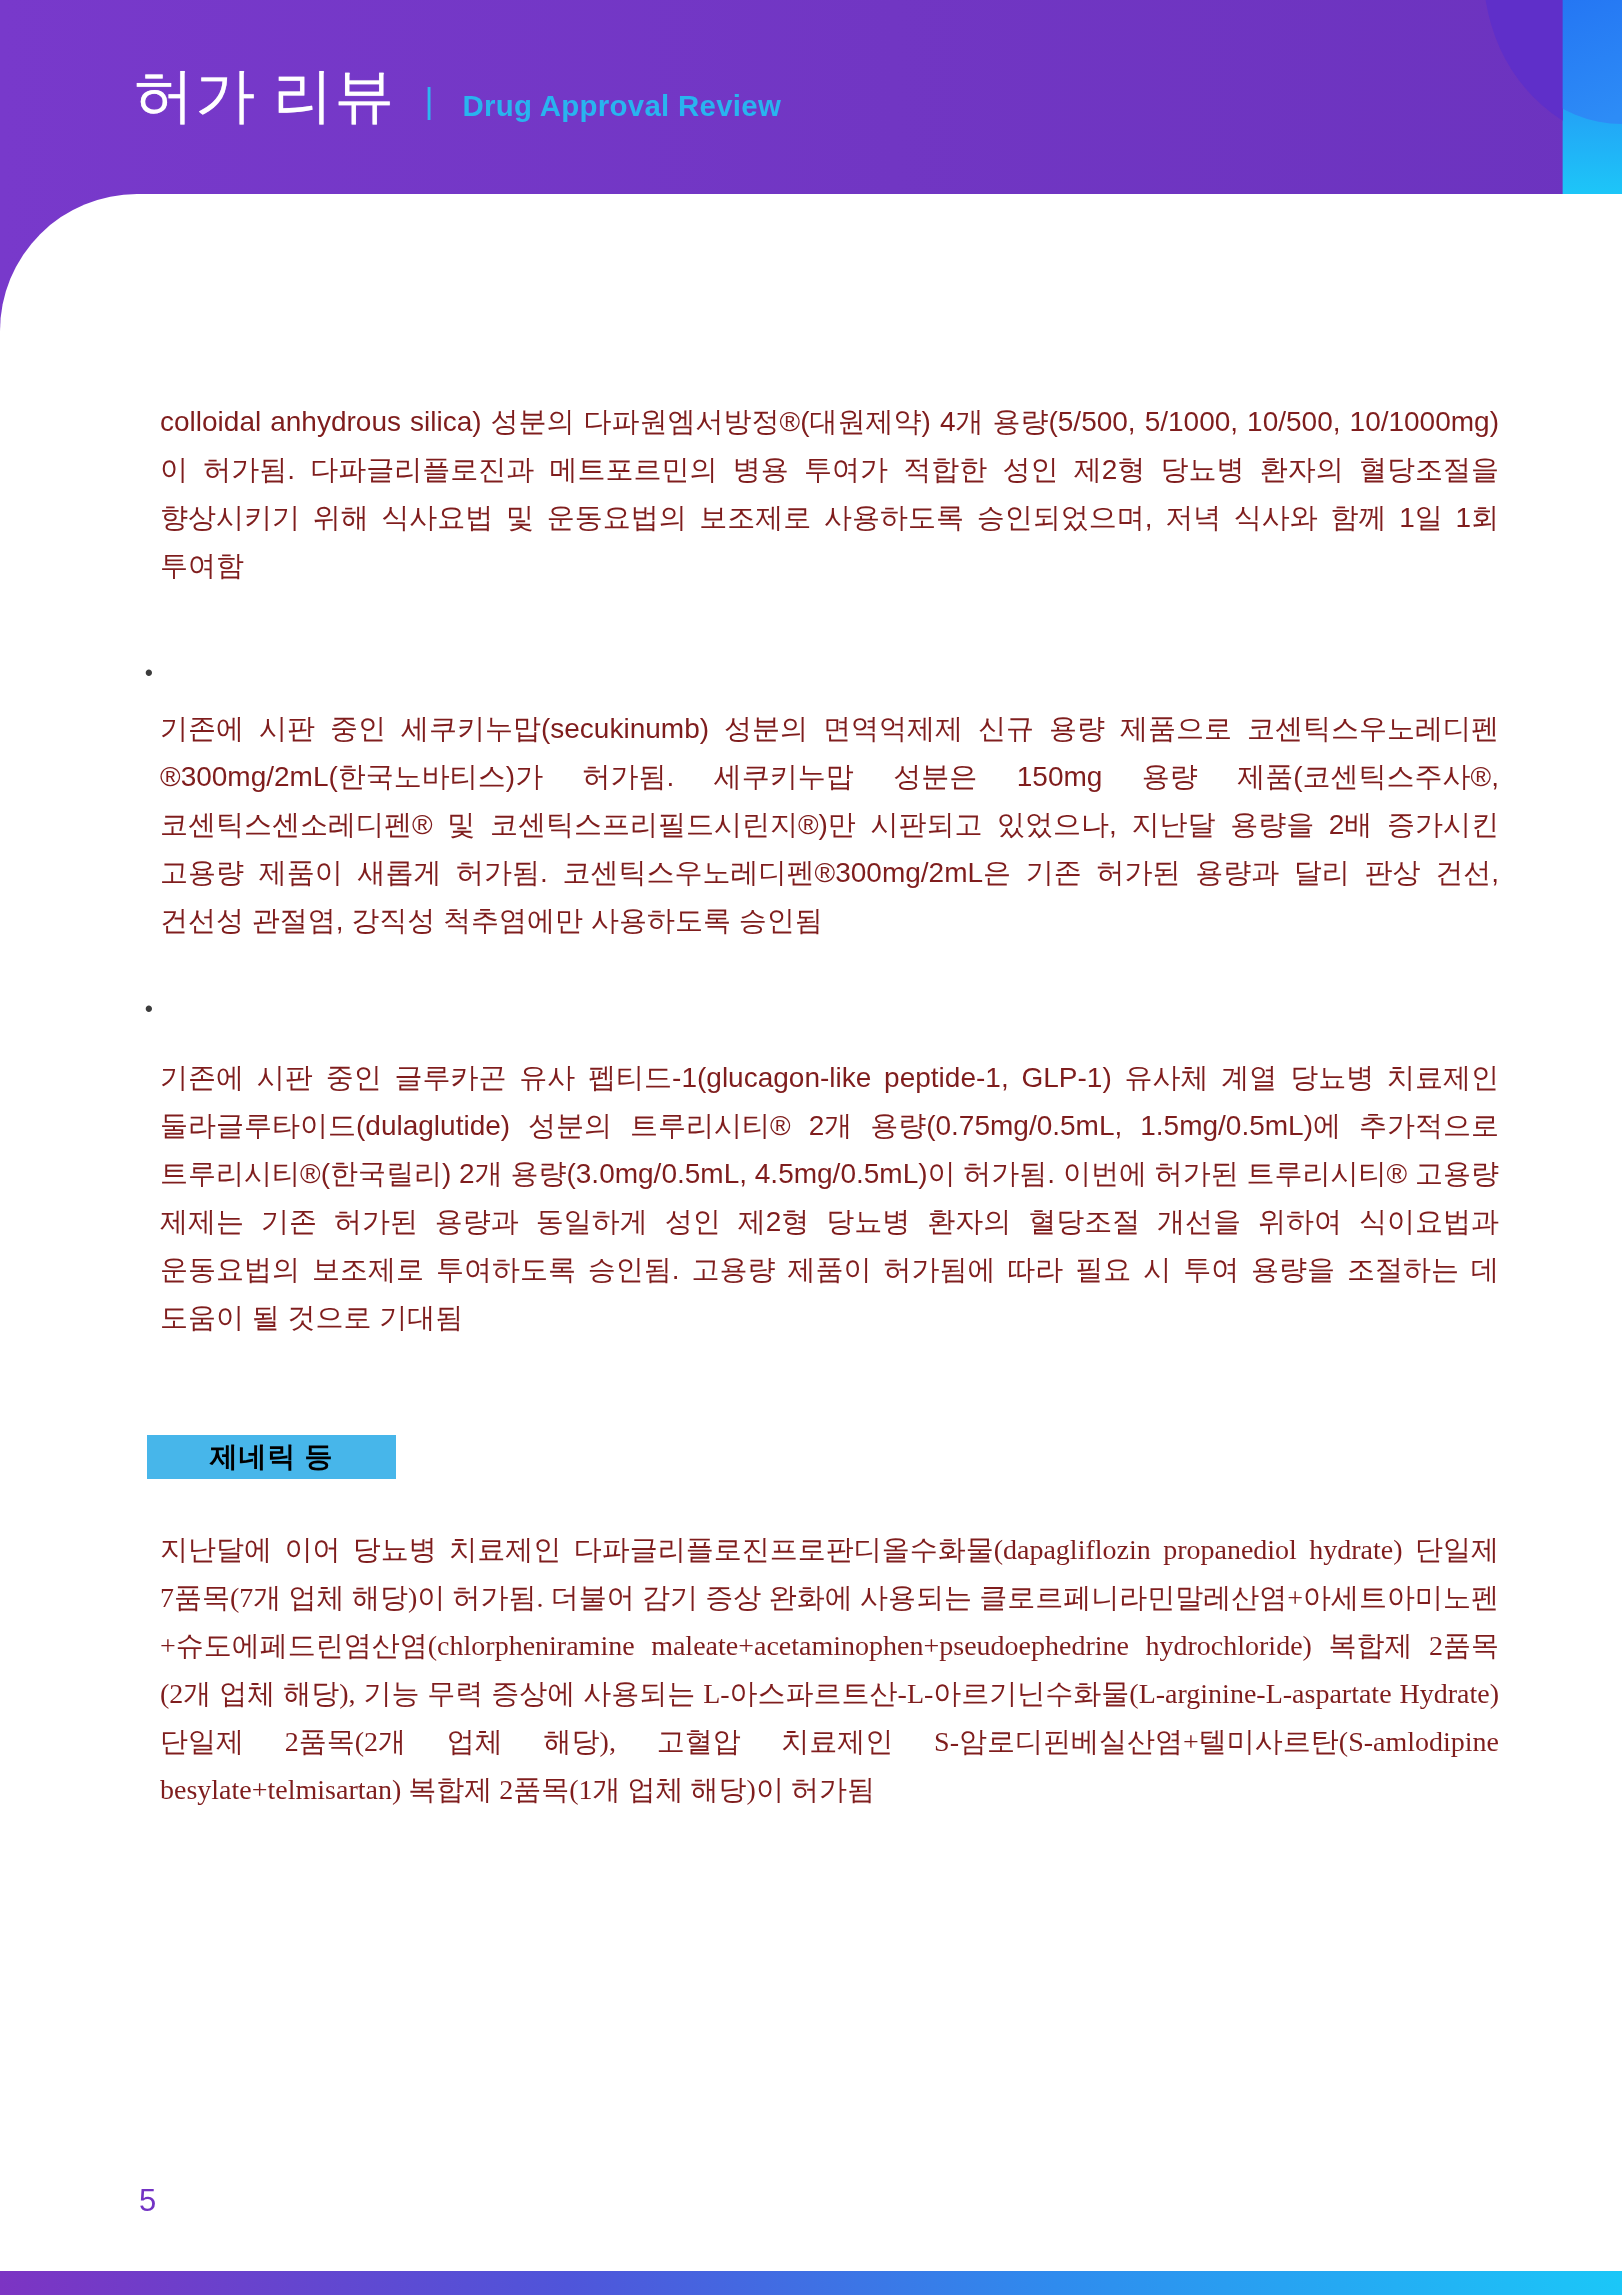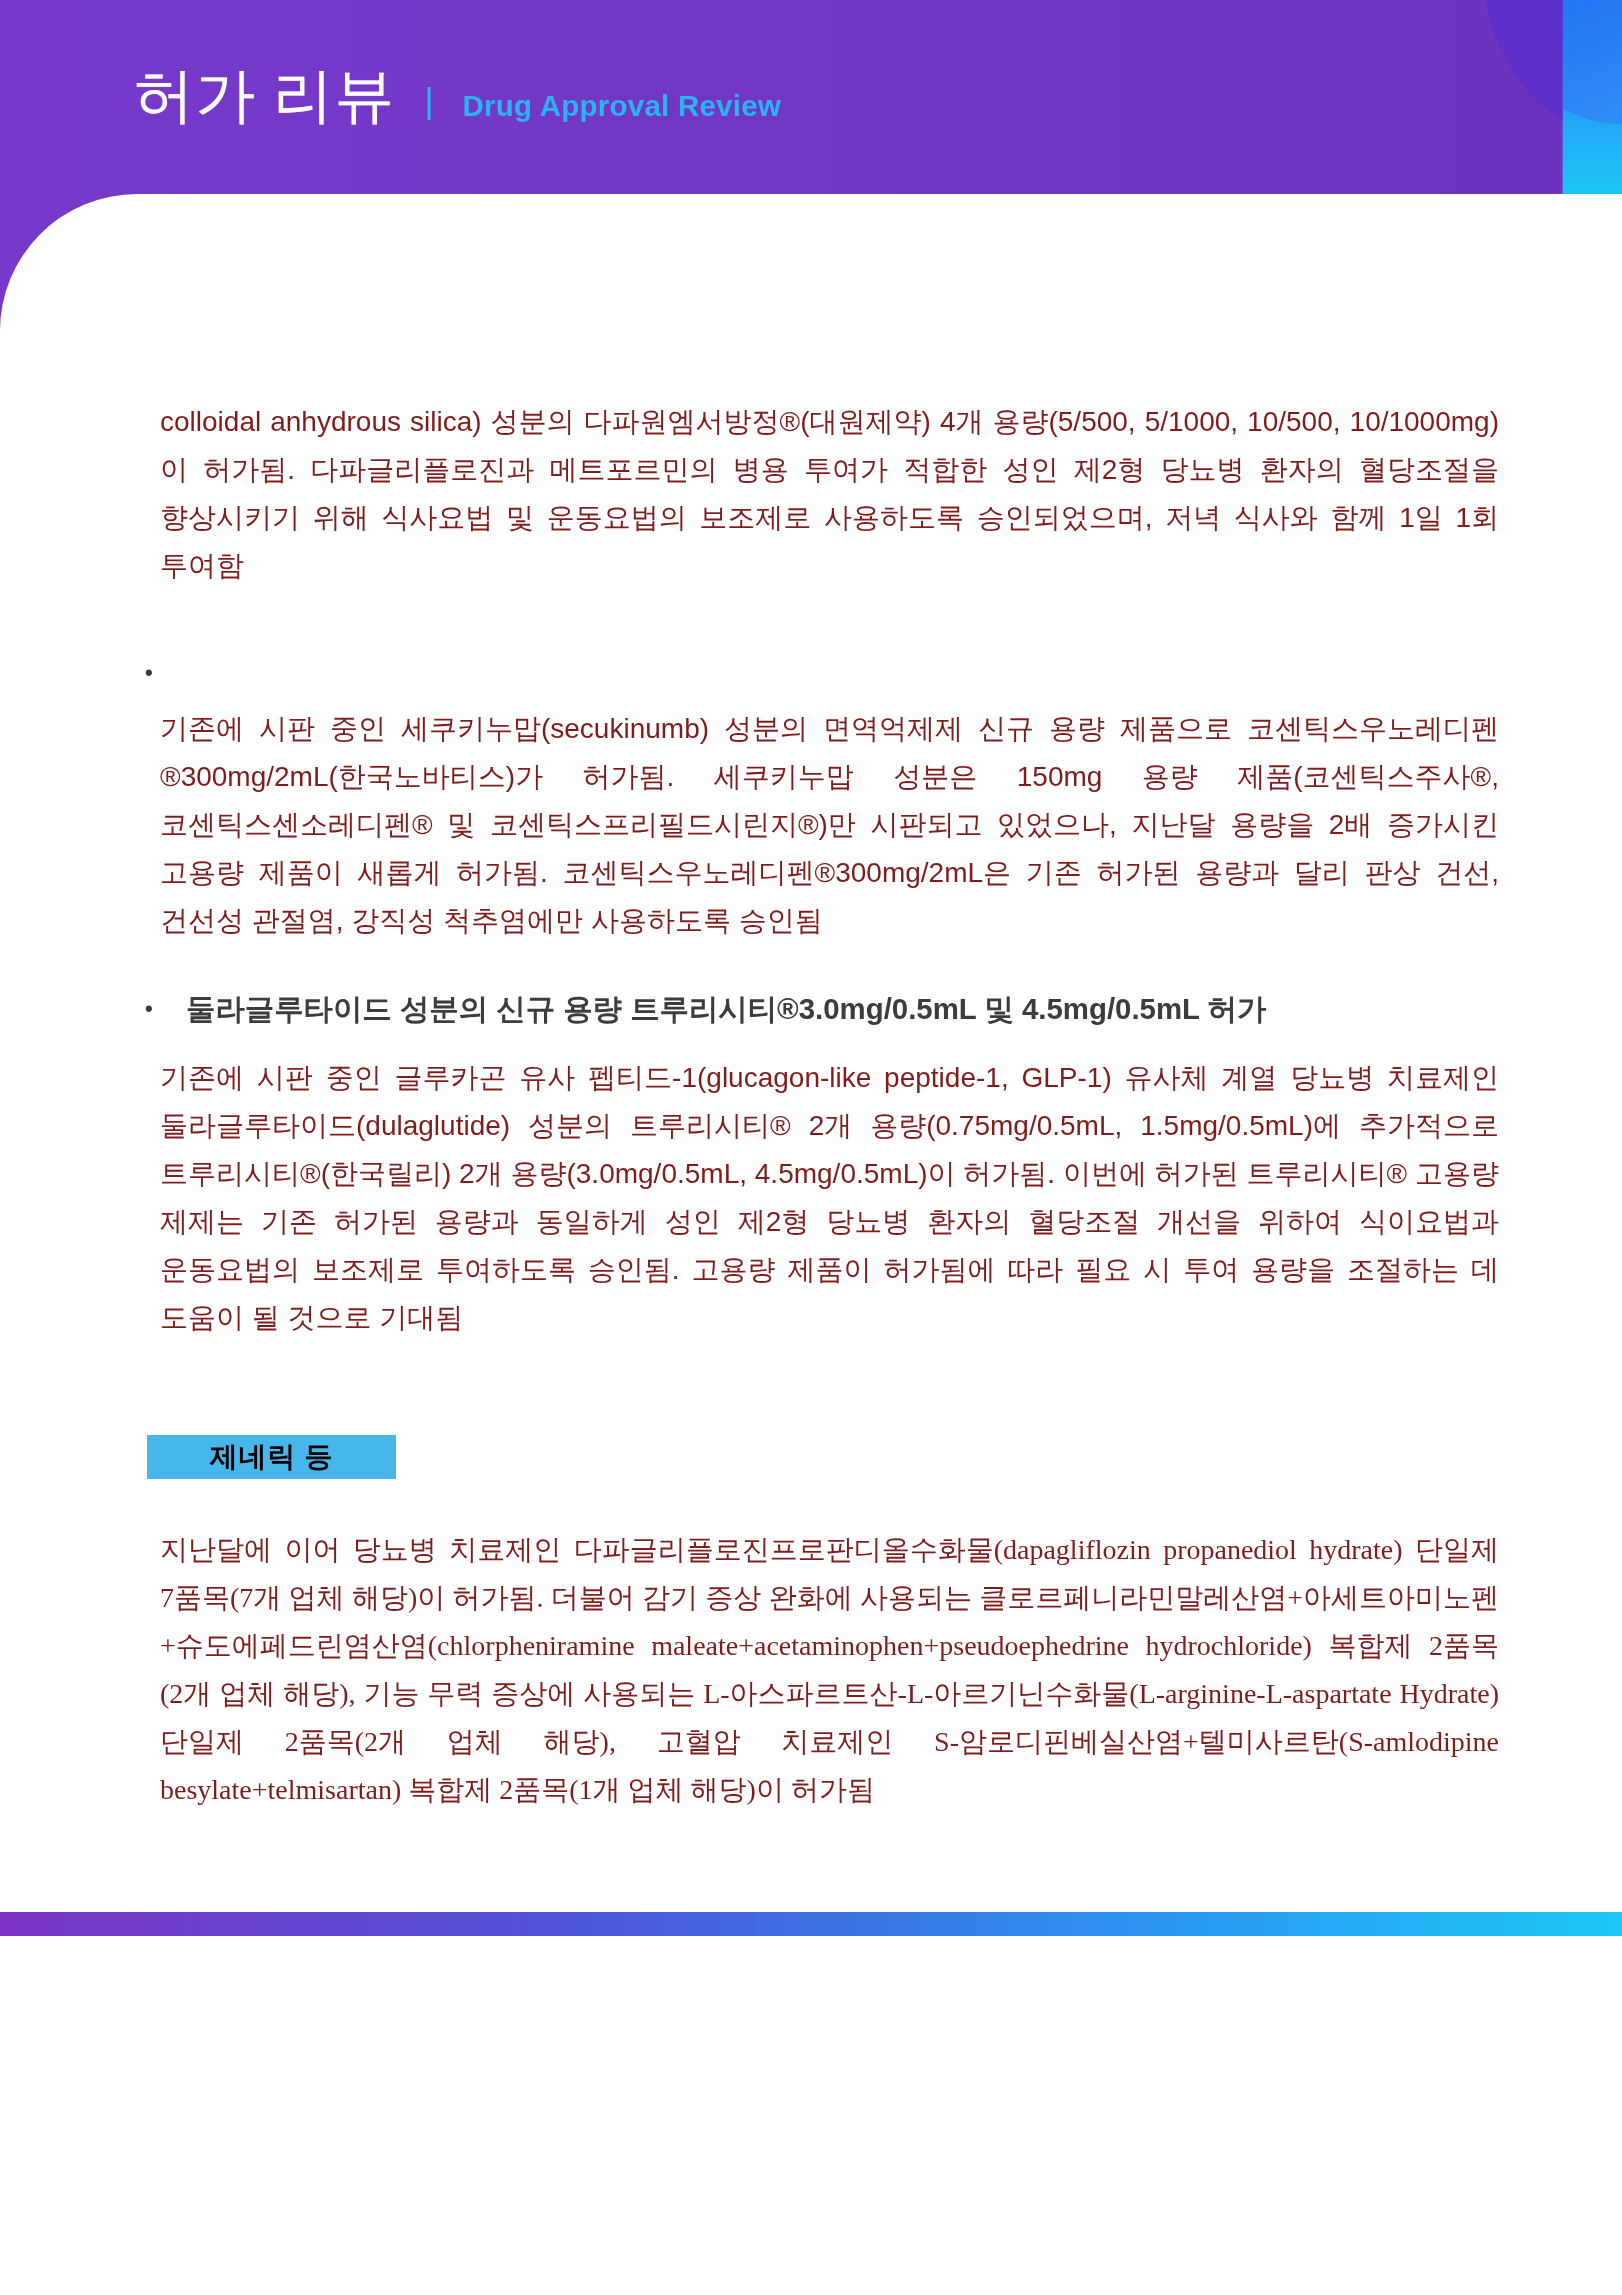--- a/index.html
+++ b/index.html
@@ -1,21 +1,21 @@
 <!DOCTYPE html>
 <html lang="ko" style="font-size:10.5px"><head>
 <meta charset="utf-8">
 <style>
   html, body { margin: 0; padding: 0; background: #ffffff; }
   * { box-sizing: border-box; }
 
   .page {
     position: relative;
     width: 1623px;
-    height: 1936px;
+    height: 2295px;
     background: #ffffff;
     overflow: hidden;
     font-family: "Liberation Sans", sans-serif;
   }
 
   
   .header-band {
     position: absolute;
     top: 0; left: 0; right: 0;
     height: 340px;
@@ -175,21 +175,20 @@
 
     <p class="body-par par-intro">colloidal anhydrous silica) 성분의 다파원엠서방정®(대원제약) 4개 용량(5/500, 5/1000, 10/500, 10/1000mg)이 허가됨. 다파글리플로진과 메트포르민의 병용 투여가 적합한 성인 제2형 당뇨병 환자의 혈당조절을 향상시키기 위해 식사요법 및 운동요법의 보조제로 사용하도록 승인되었으며, 저녁 식사와 함께 1일 1회 투여함</p>
 
     <h3 class="bullet-heading heading-1">
       <span class="bullet-dot">•</span>
     </h3>
     <p class="body-par par-b1">기존에 시판 중인 세쿠키누맙(secukinumb) 성분의 면역억제제 신규 용량 제품으로 코센틱스우노레디펜®300mg/2mL(한국노바티스)가 허가됨. 세쿠키누맙 성분은 150mg 용량 제품(코센틱스주사®, 코센틱스센소레디펜® 및 코센틱스프리필드시린지®)만 시판되고 있었으나, 지난달 용량을 2배 증가시킨 고용량 제품이 새롭게 허가됨. 코센틱스우노레디펜®300mg/2mL은 기존 허가된 용량과 달리 판상 건선, 건선성 관절염, 강직성 척추염에만 사용하도록 승인됨</p>
 
     <h3 class="bullet-heading heading-2">
       <span class="bullet-dot">•</span>
-      <span>둘라글루타이드 성분의 신규 용량 트루리시티®3.0mg/0.5mL 및 4.5mg/0.5mL 허가</span>
     </h3>
     <p class="body-par par-b2">기존에 시판 중인 글루카곤 유사 펩티드-1(glucagon-like peptide-1, GLP-1) 유사체 계열 당뇨병 치료제인 둘라글루타이드(dulaglutide) 성분의 트루리시티® 2개 용량(0.75mg/0.5mL, 1.5mg/0.5mL)에 추가적으로 트루리시티®(한국릴리) 2개 용량(3.0mg/0.5mL, 4.5mg/0.5mL)이 허가됨. 이번에 허가된 트루리시티® 고용량 제제는 기존 허가된 용량과 동일하게 성인 제2형 당뇨병 환자의 혈당조절 개선을 위하여 식이요법과 운동요법의 보조제로 투여하도록 승인됨. 고용량 제품이 허가됨에 따라 필요 시 투여 용량을 조절하는 데 도움이 될 것으로 기대됨</p>
 
     <div class="section-label">
       <span>제네릭 등</span>
     </div>
 
     <p class="body-par par-generic">지난달에 이어 당뇨병 치료제인 다파글리플로진프로판디올수화물(dapagliflozin propanediol hydrate) 단일제 7품목(7개 업체 해당)이 허가됨. 더불어 감기 증상 완화에 사용되는 클로르페니라민말레산염+아세트아미노펜+슈도에페드린염산염(chlorpheniramine maleate+acetaminophen+pseudoephedrine hydrochloride) 복합제 2품목(2개 업체 해당), 기능 무력 증상에 사용되는 L-아스파르트산-L-아르기닌수화물(L-arginine-L-aspartate Hydrate) 단일제 2품목(2개 업체 해당), 고혈압 치료제인 S-암로디핀베실산염+텔미사르탄(S-amlodipine besylate+telmisartan) 복합제 2품목(1개 업체 해당)이 허가됨</p>
 
     <div class="page-number">5</div>

